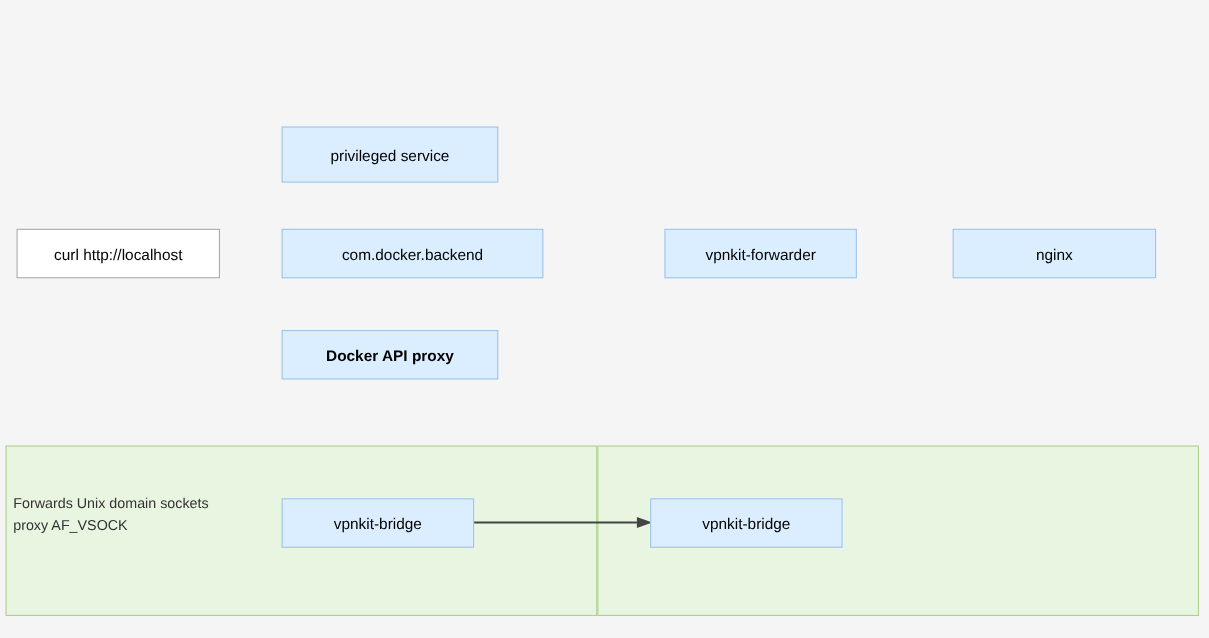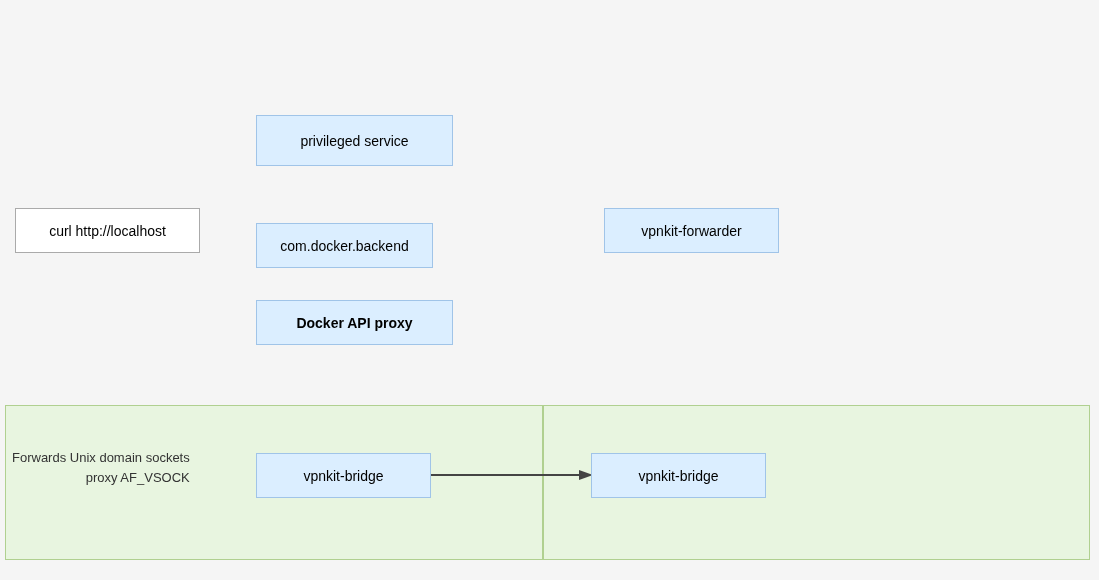--- a/index.html
+++ b/index.html
@@ -54,42 +54,45 @@
 <div class="diagram-container">
 
   <div class="box" style="left:256px; top:115px; width:197px; height:51px;">
     <span>privileged service</span>
   </div>
 
   <div class="box-white" style="left:15px; top:208px; width:185px; height:45px;">
     <span>curl http://localhost</span>
   </div>
 
-  <div class="box" style="left:256px; top:208px; width:177px; height:45px;margin-top:15px;">
+  <div class="box" style="left:256px; top:208px; width:238px; height:45px;">
     <span>com.docker.backend</span>
   </div>
 
   <div class="box" style="left:591px; top:208px; width:175px; height:45px;margin-left:13px;">
     <span>vpnkit-forwarder</span>
   </div>
 
+  <div class="box" style="left:866px; top:208px; width:185px; height:45px;">
+    <span>nginx</span>
+  </div>
 
 
   <div class="box" style="left:256px; top:300px; width:197px; height:45px;font-weight:bold;">
     <span>Docker API proxy</span>
   </div>
 
 
   <div class="green-zone" style="left:5px; top:405px; width:538px; height:155px;">
   </div>
 
   <div class="green-zone" style="left:543px; top:405px; width:547px; height:155px;">
   </div>
 
-  <div style="position:absolute; left:12px; top:448px; font-size:13px; color:#333; line-height:1.5;text-align:right;">
+  <div style="position:absolute; left:12px; top:448px; font-size:13px; color:#333; line-height:1.5;">
     <div>Forwards Unix domain sockets</div>
     <div>proxy AF_VSOCK</div>
   </div>
 
   <div class="box" style="left:256px; top:453px; width:175px; height:45px;">
     <span>vpnkit-bridge</span>
   </div>
 
   <svg style="position:absolute; left:431px; top:468px; width:163px; height:14px;" viewBox="0 0 163 14">
     <line x1="0" y1="7" x2="148" y2="7" stroke="#444" stroke-width="2"></line>

